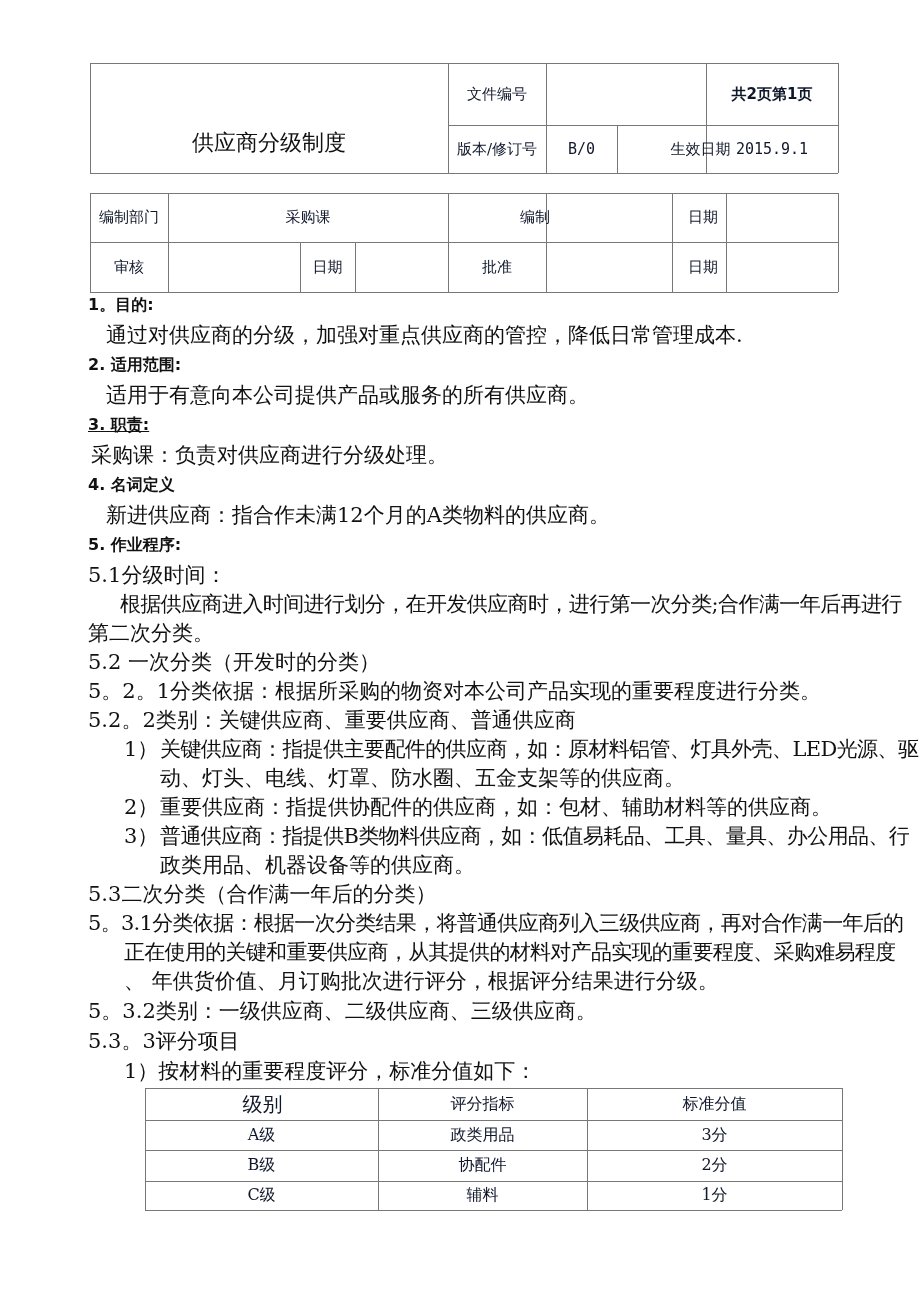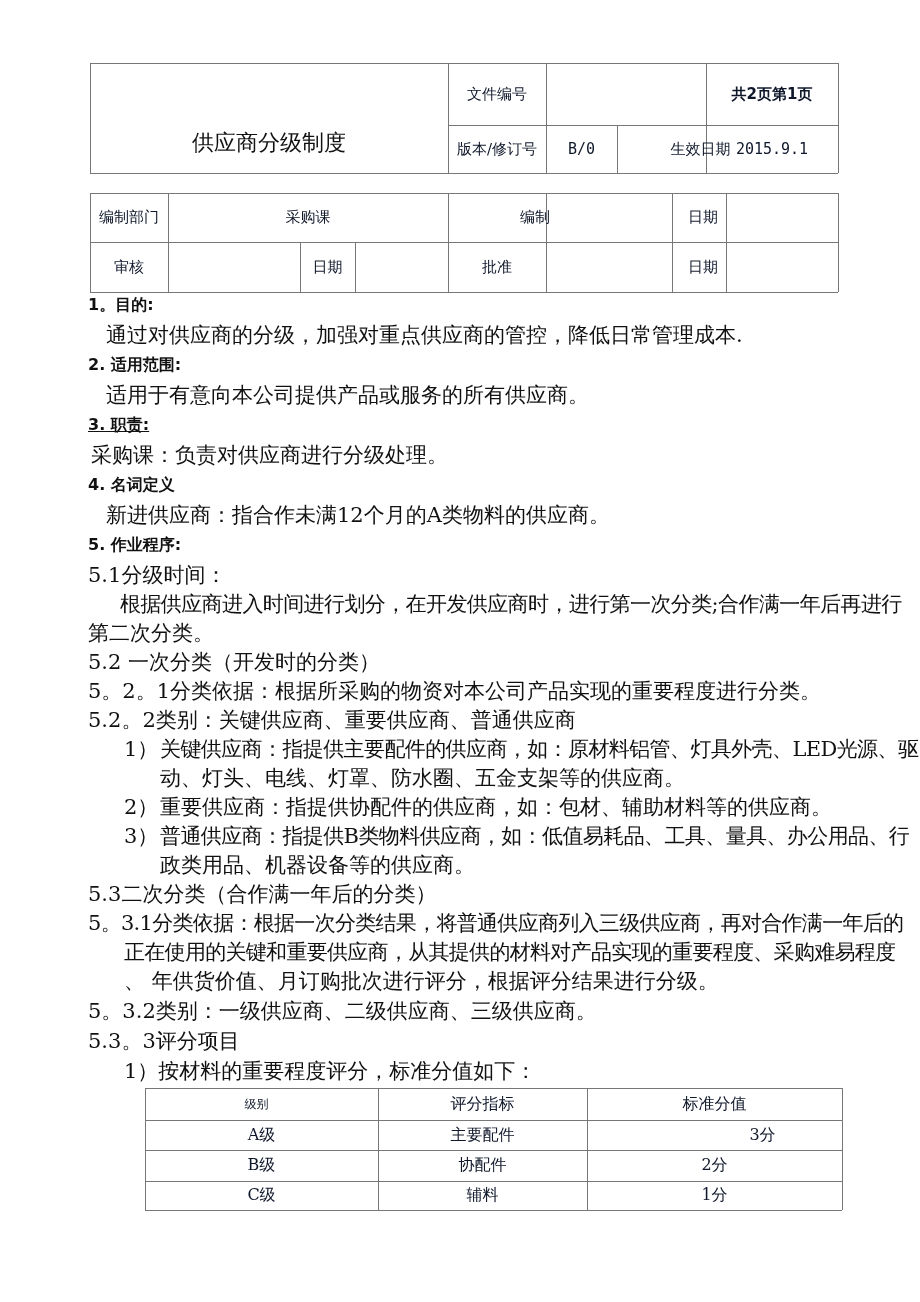--- a/index.html
+++ b/index.html
@@ -130,28 +130,28 @@
   <div class="hline" style="left:145px; top:1088px; width:697px;"></div>
   <div class="hline" style="left:145px; top:1120px; width:697px;"></div>
   <div class="hline" style="left:145px; top:1150px; width:697px;"></div>
   <div class="hline" style="left:145px; top:1181px; width:697px;"></div>
   <div class="hline" style="left:145px; top:1210px; width:697px;"></div>
   <div class="vline" style="left:145px; top:1088px; height:122px;"></div>
   <div class="vline" style="left:378px; top:1088px; height:122px;"></div>
   <div class="vline" style="left:587px; top:1088px; height:122px;"></div>
   <div class="vline" style="left:842px; top:1088px; height:122px;"></div>
 
-  <div class="cell" style="left:140px; top:1088px; width:233px; height:32px; font-size:12px;">级别</div>
+  <div class="cell" style="left:146px; top:1088px; width:233px; height:32px; font-size:20px;">级别</div>
   <div class="cell" style="left:378px; top:1088px; width:209px; height:32px; font-size:16px;">评分指标</div>
   <div class="cell" style="left:587px; top:1088px; width:255px; height:32px; font-size:16px;">标准分值</div>
 
   <div>
     <div class="cell" style="left:145px; top:1120px; width:233px; height:30px; font-size:16px;">A级</div>
-    <div class="cell" style="left:378px; top:1120px; width:209px; height:30px; font-size:16px;">主要配件</div>
-    <div class="cell" style="left:587px; top:1120px; width:255px; height:30px; font-size:16px;margin-left:48px;">3分</div>
+    <div class="cell" style="left:378px; top:1120px; width:209px; height:30px; font-size:16px;">政类用品</div>
+    <div class="cell" style="left:587px; top:1120px; width:255px; height:30px; font-size:16px;">3分</div>
   </div>
 
   <div>
     <div class="cell" style="left:145px; top:1150px; width:233px; height:31px; font-size:16px;">B级</div>
     <div class="cell" style="left:378px; top:1150px; width:209px; height:31px; font-size:16px;">协配件</div>
     <div class="cell" style="left:587px; top:1150px; width:255px; height:31px; font-size:16px;">2分</div>
   </div>
 
   <div>
     <div class="cell" style="left:145px; top:1181px; width:233px; height:29px; font-size:16px;">C级</div>

